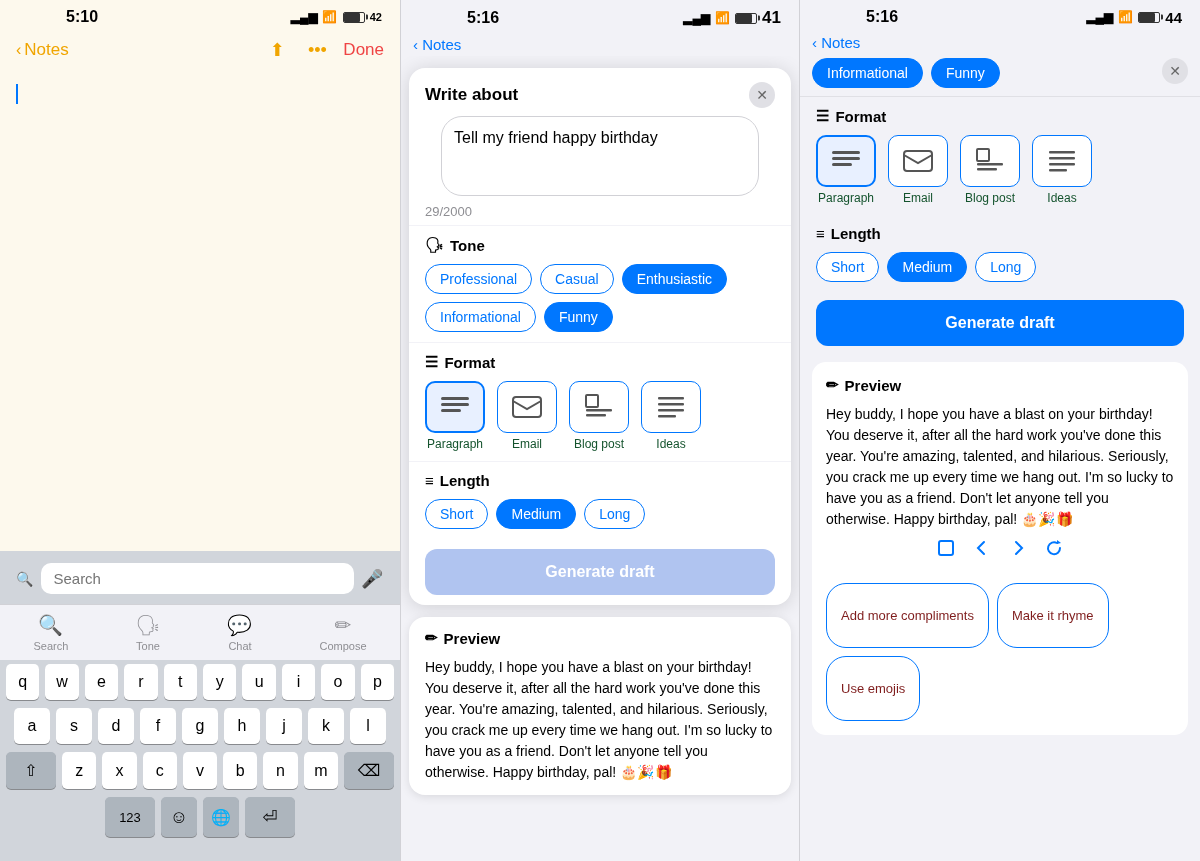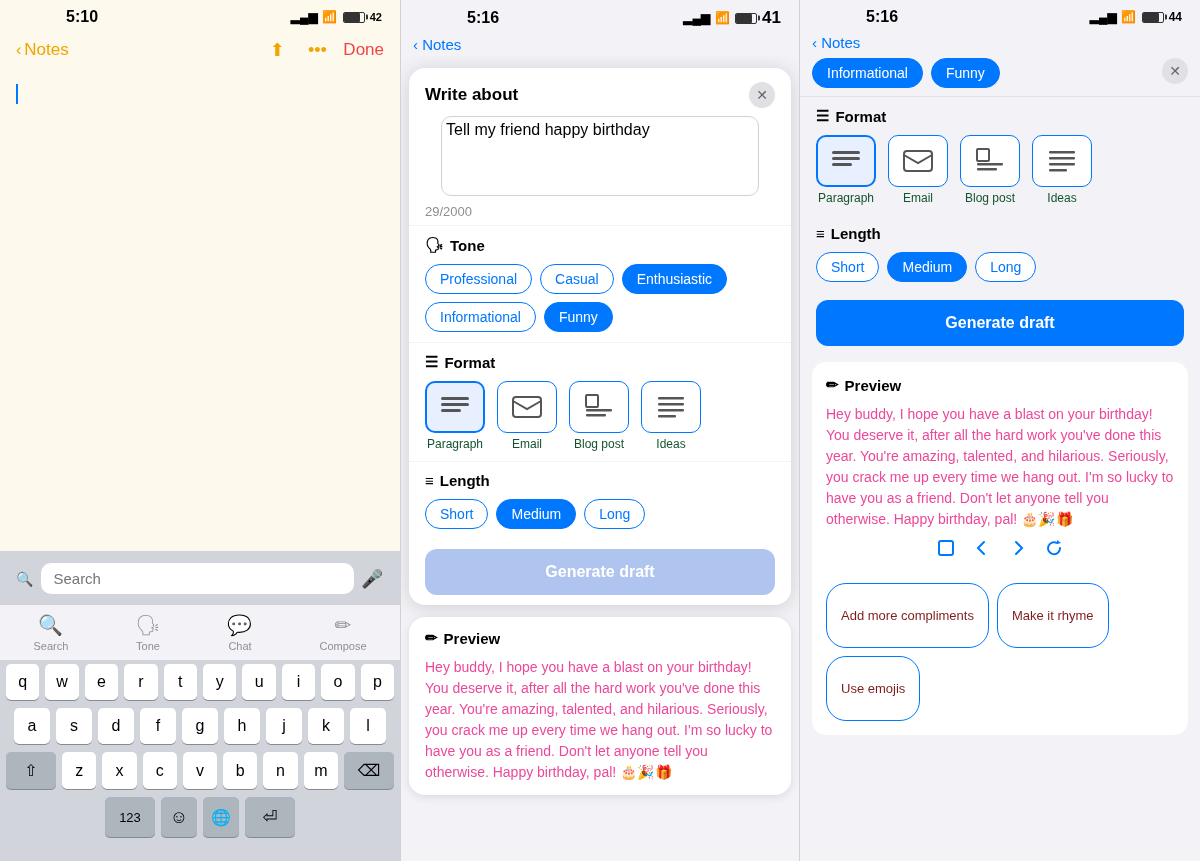--- a/index.html
+++ b/index.html
@@ -232,24 +232,24 @@
       cursor: pointer;
       display: flex;
       align-items: center;
       justify-content: center;
       font-size: 14px;
       color: #666;
     }
     .write-textarea {
       width: 100%;
       border: 1.5px solid #d1d1d6;
-      border-radius: 10px;
+      border-radius: 21px;
       margin: 0 16px;
       width: calc(100% - 32px);
-      padding: 4px;
+      padding: 12px;
       font-size: 16px;
       color: #000;
       resize: none;
       height: 80px;
       font-family: inherit;
     }
     .char-count {
       font-size: 13px;
       color: #8e8e93;
       padding: 4px 16px 12px;
@@ -340,21 +340,21 @@
     .preview-title {
       font-size: 15px;
       font-weight: 600;
       display: flex;
       align-items: center;
       gap: 6px;
       margin-bottom: 10px;
     }
     .preview-text {
       font-size: 14px;
-      color: #ec4899;
+      color: #000000;
       line-height: 1.5;
     }
 
     
     .tone-tags-top {
       display: flex;
       gap: 8px;
       padding: 4px 12px 8px;
       border-bottom: 1px solid #e0e0e5;
     }
@@ -672,21 +672,21 @@
 <div class="panel panel-3">
 
   <div class="status-bar">
     <span class="time">5:16</span>
     <div class="status-icons">
       <span>▂▄▆</span>
       <span>📶</span>
       <span class="battery-icon">
         <div class="battery-fill"></div>
       </span>
-      <span style="font-size:12px;text-align:center;">44</span>
+      <span style="font-size:15px;text-align:center;">44</span>
     </div>
   </div>
 
   <div style="padding: 4px 12px 2px;">
     <span style="color:#0077ff; font-size:15px;">‹ </span>
     <span style="color:#0077ff; font-size:15px;">Notes</span>
   </div>
 
   <div class="p3-scroll">
     

